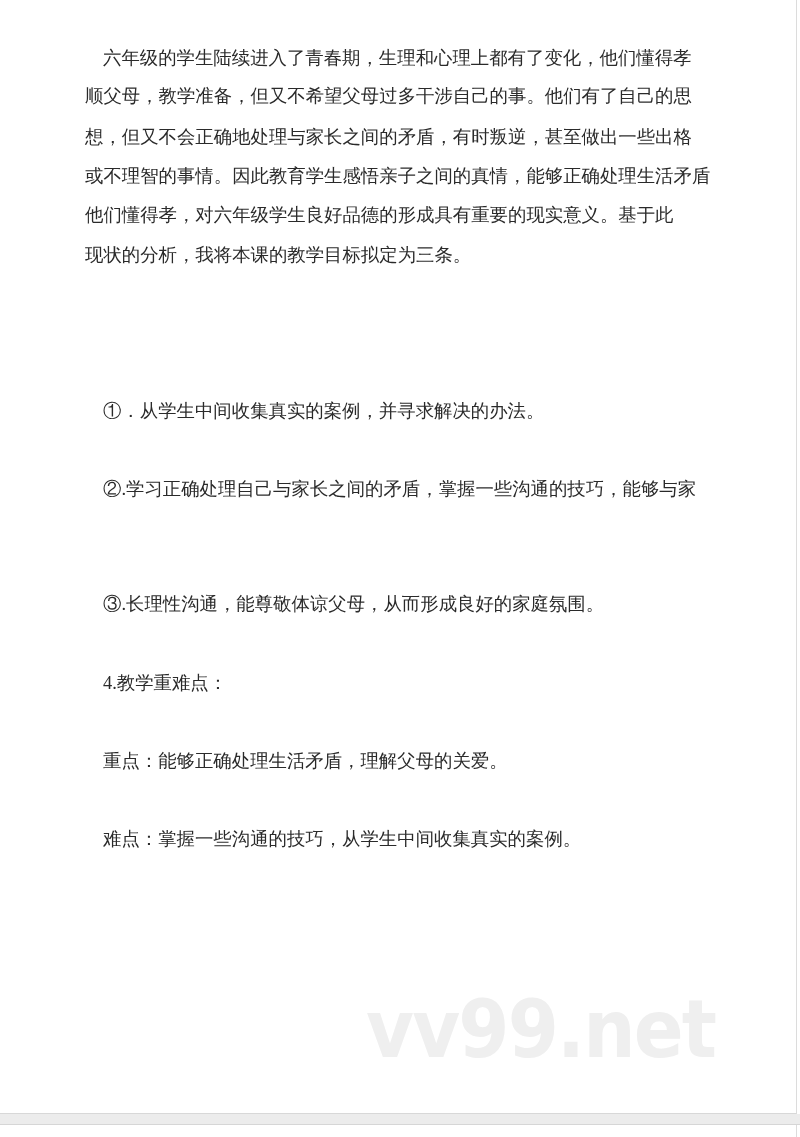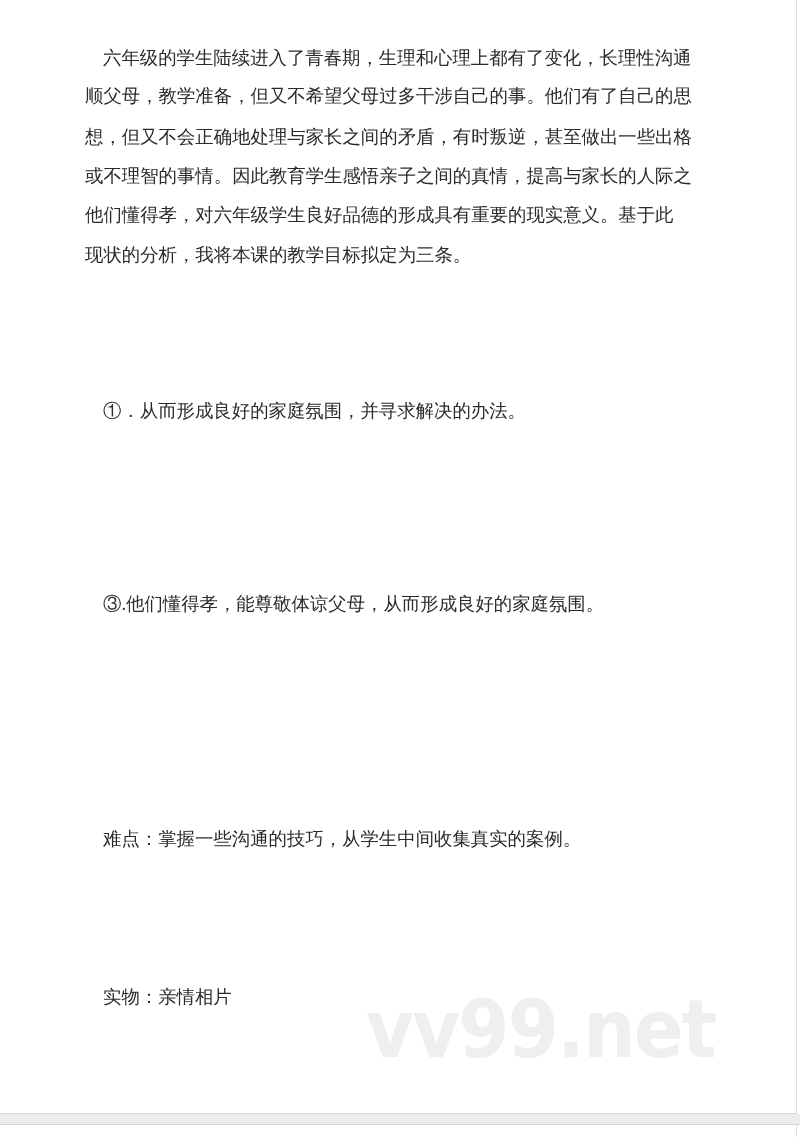--- a/index.html
+++ b/index.html
@@ -67,32 +67,34 @@
       white-space: nowrap;
       user-select: none;
     }
   </style>
 </head>
 <body>
 
 <div class="page">
 
   <div>
-    <p class="line ind" style="top:39px">六年级的学生陆续进入了青春期，生理和心理上都有了变化，长理性沟通</p>
+    <p class="line ind" style="top:39px">六年级的学生陆续进入了青春期，生理和心理上都有了变化，他们懂得孝</p>
     <p class="line" style="top:77px">顺父母，教学准备，但又不希望父母过多干涉自己的事。他们有了自己的思</p>
     <p class="line" style="top:118px">想，但又不会正确地处理与家长之间的矛盾，有时叛逆，甚至做出一些出格</p>
-    <p class="line" style="top:157px">或不理智的事情。因此教育学生感悟亲子之间的真情，提高与家长的人际之</p>
+    <p class="line" style="top:157px">或不理智的事情。因此教育学生感悟亲子之间的真情，能够正确处理生活矛盾</p>
     <p class="line" style="top:196px">他们懂得孝，对六年级学生良好品德的形成具有重要的现实意义。基于此</p>
     <p class="line" style="top:236px">现状的分析，我将本课的教学目标拟定为三条。</p>
   </div>
 
-  <p class="line ind" style="top:392px">①．从而形成良好的家庭氛围，并寻求解决的办法。</p>
-  <p class="line ind" style="top:585px">③.他们懂得孝，能尊敬体谅父母，从而形成良好的家庭氛围。</p>
+  <p class="line ind" style="top:392px">①．从学生中间收集真实的案例，并寻求解决的办法。</p>
+  <p class="line ind" style="top:470px">②.学习正确处理自己与家长之间的矛盾，掌握一些沟通的技巧，能够与家</p>
+  <p class="line ind" style="top:585px">③.长理性沟通，能尊敬体谅父母，从而形成良好的家庭氛围。</p>
 
+  <p class="line ind" style="top:664px">4.教学重难点：</p>
+  <p class="line ind" style="top:742px">重点：能够正确处理生活矛盾，理解父母的关爱。</p>
   <p class="line ind" style="top:820px">难点：掌握一些沟通的技巧，从学生中间收集真实的案例。</p>
 
-  <p class="line ind" style="top:978px">实物：亲情相片</p>
 
   <div class="watermark">vv99.net</div>
 </div>
 
 <div class="page-gap"></div>
 <div class="page-next"></div>
 
 </body></html>

